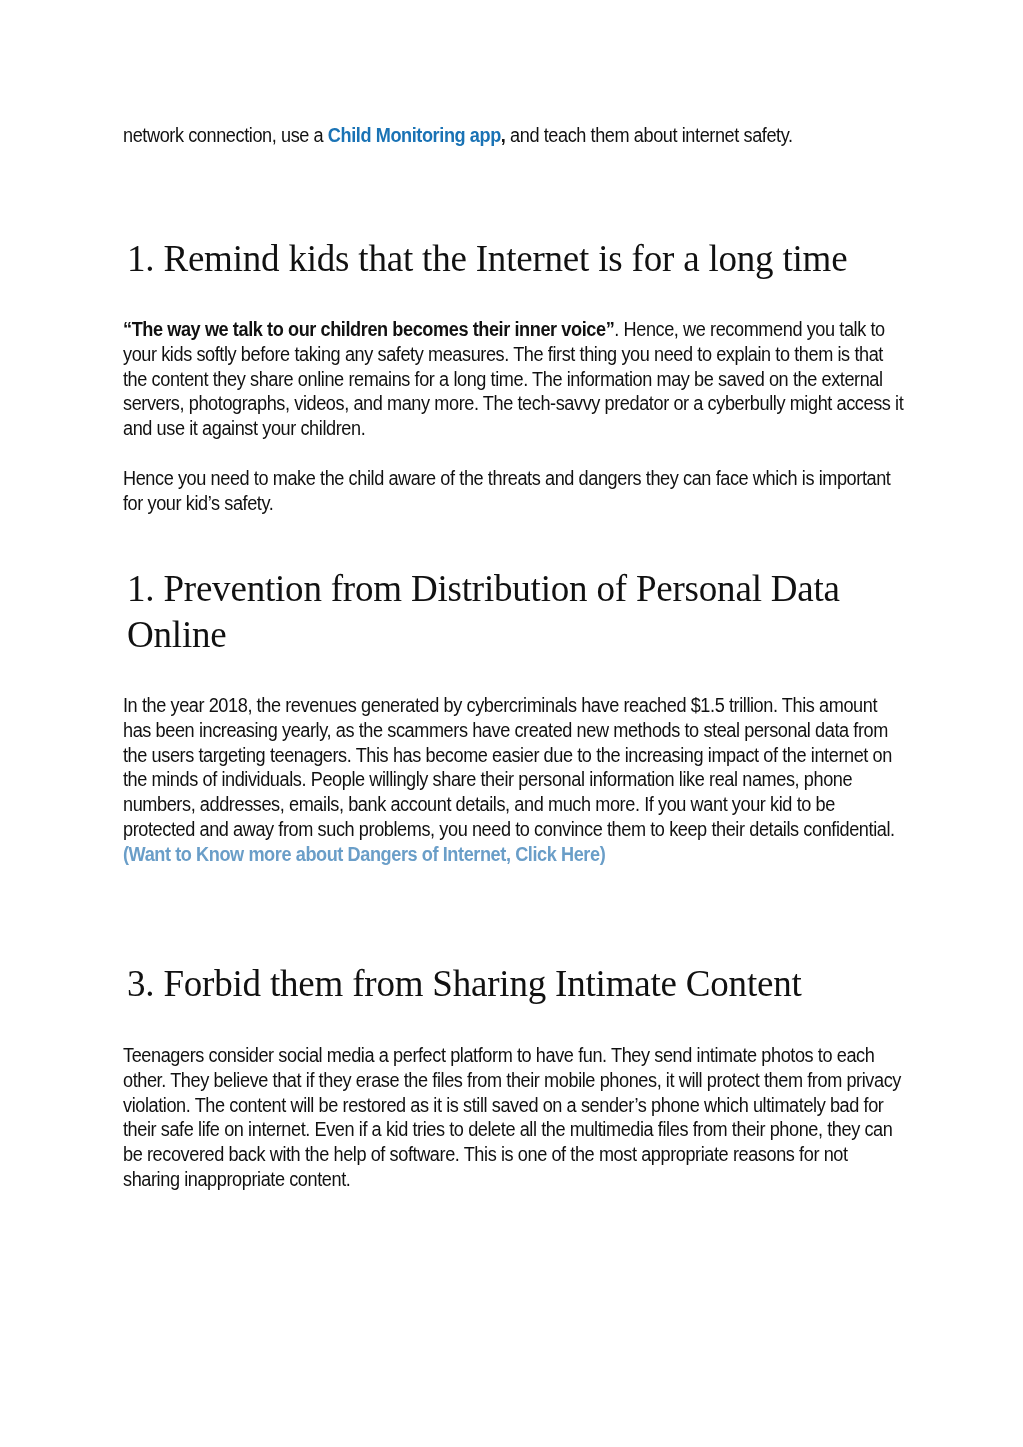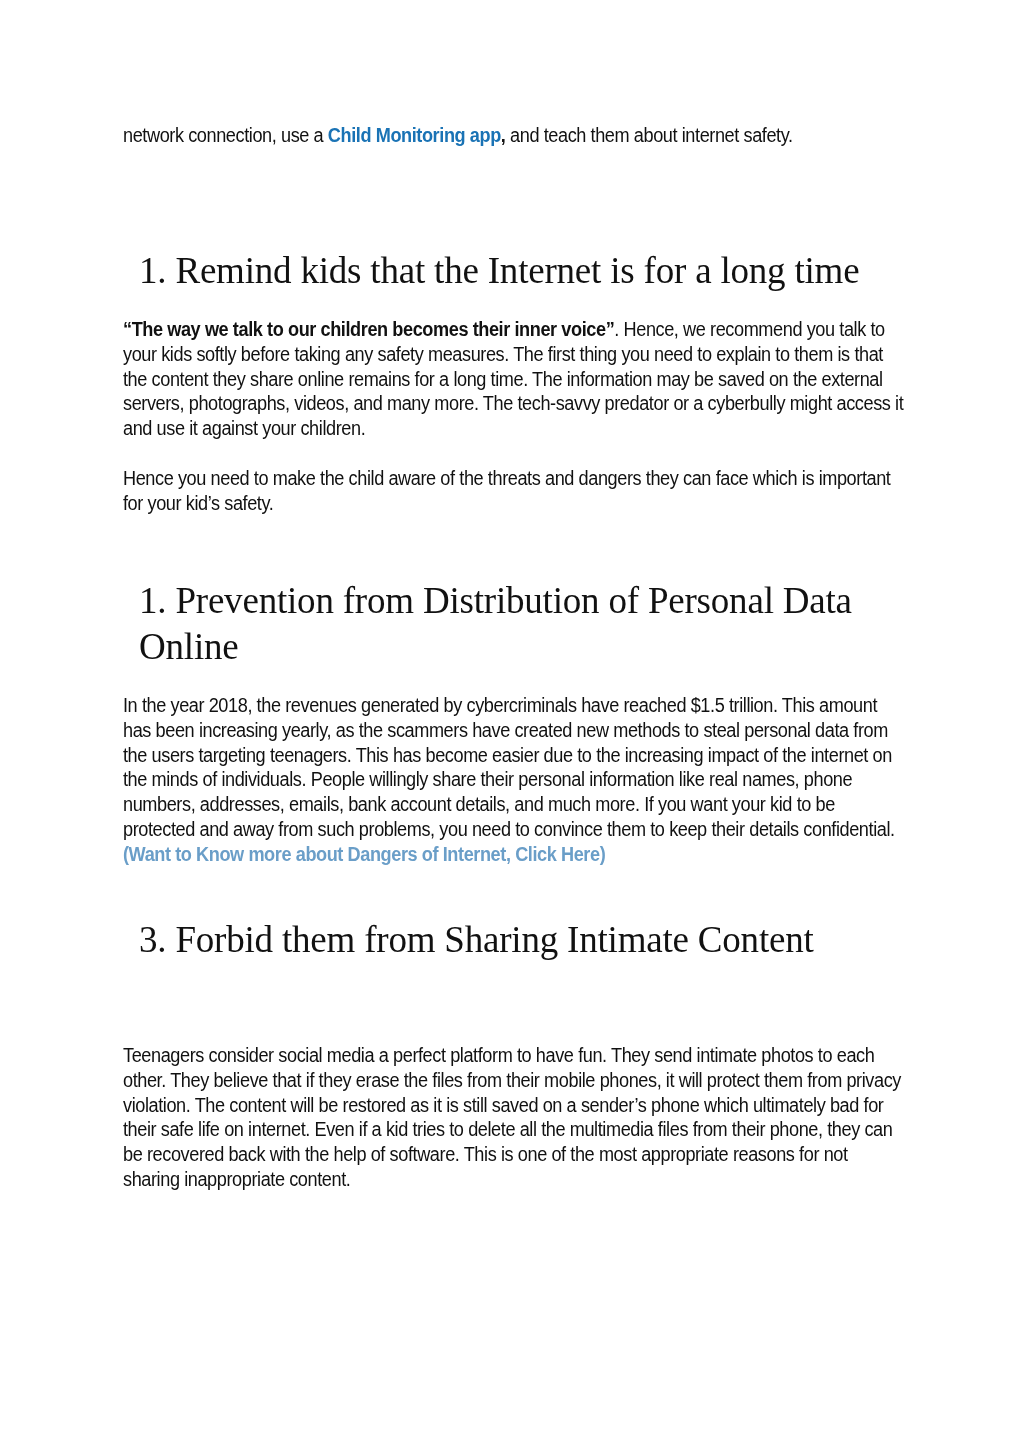--- a/index.html
+++ b/index.html
@@ -13,21 +13,21 @@
     margin: 0;
     transform: scaleX(0.93);
     transform-origin: left top;
     width: 840px;
   }
   h2 {
     font-family: "Liberation Serif", serif;
     font-weight: normal;
     font-size: 37px;
     line-height: 46px;
-    margin: 16px;
+    margin: 4px;
     color: #111;
     letter-spacing: -0.2px;
   }
   .link-dark { color: #1a73b5; font-weight: bold; }
   .link-light { color: #6a9ec8; font-weight: bold; }
   .bold { font-weight: bold; }
   .block { position: absolute; left: 0; }
 </style>
 </head>
 <body>
@@ -45,17 +45,17 @@
   </p>
 
   <p class="body-text block" style="top:466px;">Hence you need to make the child aware of the threats and dangers they can face which is important for your kid’s safety.</p>
 
   <h2 class="block" style="top:562px; width:790px;">1. Prevention from Distribution of Personal Data Online</h2>
 
   <p class="body-text block" style="top:693px;">
     <span>In the year 2018, the revenues generated by cybercriminals have reached $1.5 trillion. This amount has been increasing yearly, as the scammers have created new methods to steal personal data from the users targeting teenagers.  This has become easier due to the increasing impact of the internet on the minds of individuals. People willingly share their personal information like real names, phone numbers, addresses, emails, bank account details, and much more. If you want your kid to be protected and away from such problems, you need to convince them to keep their details confidential. </span><a class="link-light">(Want to Know more about Dangers of Internet, Click Here)</a>
   </p>
 
-  <h2 class="block" style="top:901px;">3. Forbid them from Sharing Intimate Content</h2>
+  <h2 class="block" style="top:957px;">3. Forbid them from Sharing Intimate Content</h2>
 
   <p class="body-text block" style="top:1043px;">Teenagers consider social media a perfect platform to have fun. They send intimate photos to each other. They believe that if they erase the files from their mobile phones, it will protect them from privacy violation. The content will be restored as it is still saved on a sender’s phone which ultimately bad for their safe life on internet. Even if a kid tries to delete all the multimedia files from their phone, they can be recovered back with the help of software. This is one of the most appropriate reasons for not sharing inappropriate content.</p>
 
 </div>
 
 </body></html>

